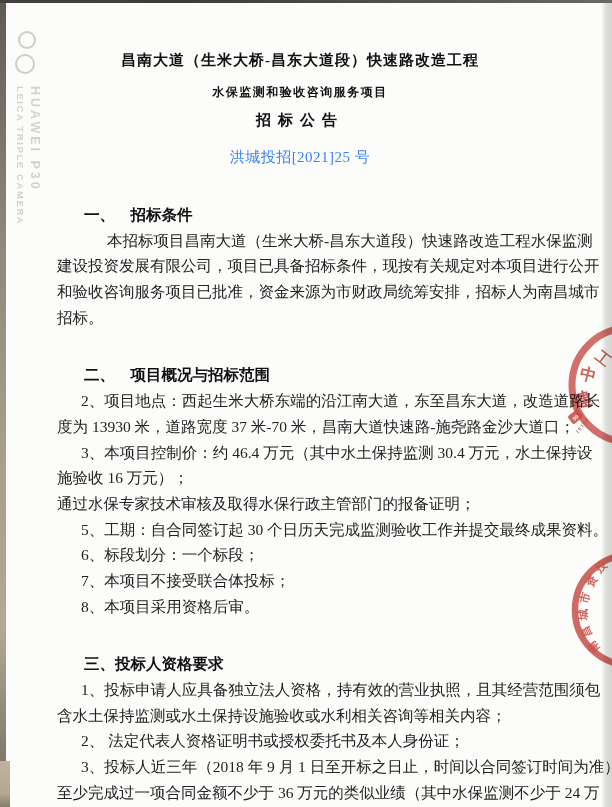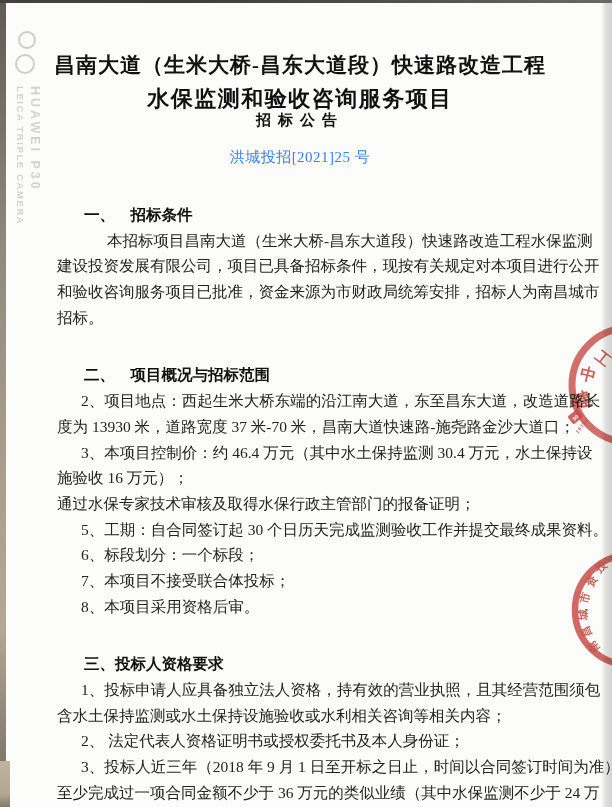--- a/index.html
+++ b/index.html
@@ -21,22 +21,22 @@
   .lens{position:absolute;border-radius:50%;border:2px solid rgba(198,196,190,.85);background:transparent;}
   .lens.l1{left:8px;top:1px;width:14px;height:14px;}
   .lens.l2{left:5px;top:24px;width:16px;height:16px;}
   .wm-text{position:absolute;left:32px;top:56px;transform:rotate(90deg);transform-origin:0 0;
     white-space:nowrap;color:rgba(201,199,193,.82);text-shadow:0 0 1px rgba(255,255,255,.9);}
   .wm-brand{font-family:"Liberation Sans",sans-serif;font-weight:bold;font-size:12.5px;letter-spacing:3px;line-height:15px;}
   .wm-camera{font-family:"Liberation Sans",sans-serif;font-weight:bold;font-size:9.5px;letter-spacing:1.6px;line-height:14px;}
 
   
   .doc-title{position:absolute;left:0;right:12px;text-align:center;color:#111;font-weight:bold;}
-  .t1{top:51px;font-size:21px;letter-spacing:1px;}
-  .t2{top:84px;font-size:22px;letter-spacing:1.5px;}
+  .t1{top:51px;font-size:15px;letter-spacing:1px;}
+  .t2{top:84px;font-size:12px;letter-spacing:1.5px;}
   .t3{top:111px;font-size:15px;letter-spacing:7px;}
   .docno{position:absolute;left:0;right:12px;top:148px;text-align:center;color:#3b82f6;
     font-size:15px;letter-spacing:.5px;font-weight:normal;}
   .doc-body{position:absolute;top:170px;left:57px;right:10px;font-size:15.5px;line-height:25.7px;color:#222;}
   .doc-body .line{height:25.7px;white-space:nowrap;}
   .doc-body .heading{padding-left:27px;font-weight:bold;color:#101010;margin-top:32px;}
   .doc-body .para{padding-left:50px;}
   .doc-body .item{padding-left:24px;}
   .doc-body .flush{padding-left:0;}
 

